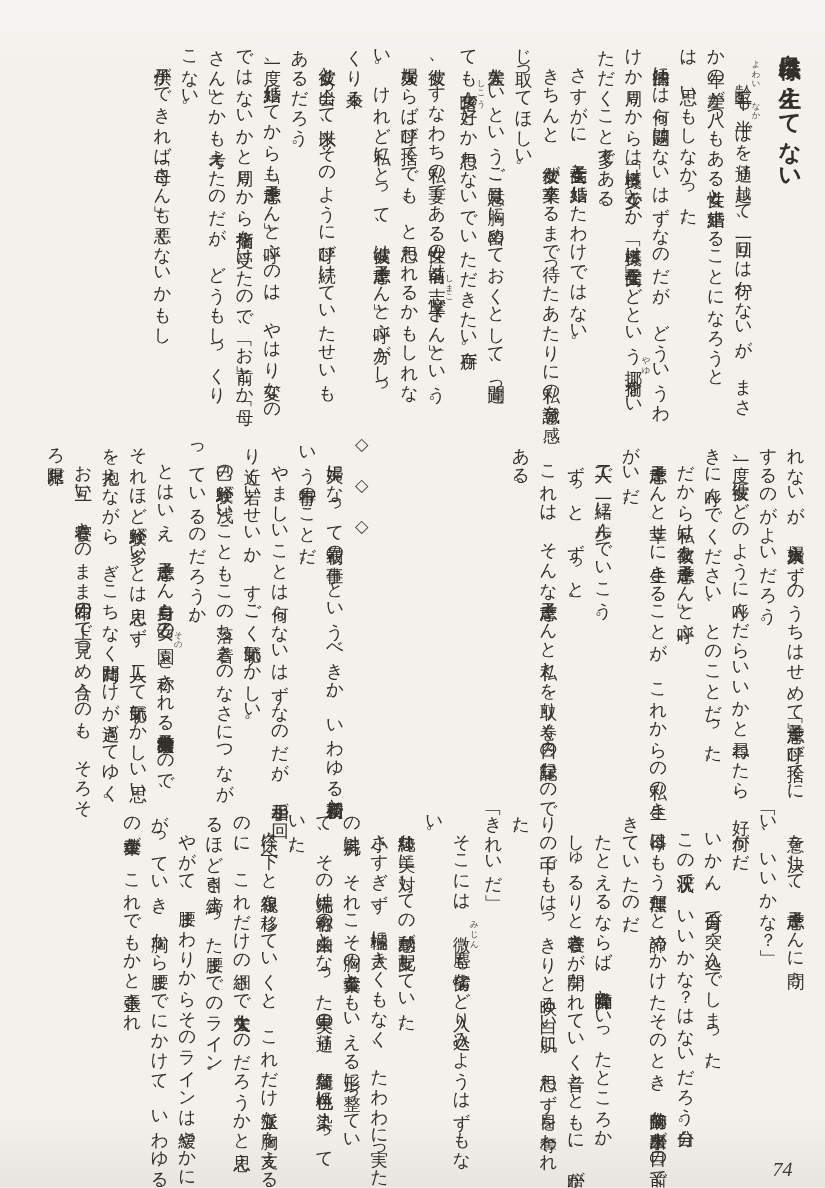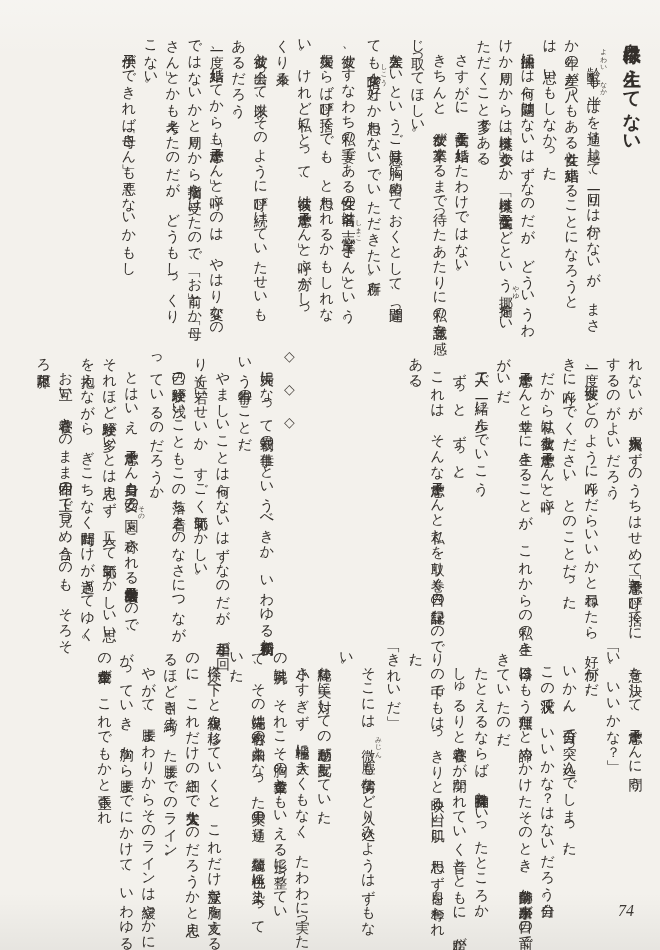--- a/index.html
+++ b/index.html
@@ -57,21 +57,21 @@
     color: #4a453f;
   }
   ruby rt {
     font-size: 0.48em;
     letter-spacing: 0;
     color: #4a453f;
   }
   .page-number {
     position: absolute;
     right: 26px;
-    bottom: 30px;
+    bottom: 4px;
     font-style: italic;
     font-size: 16px;
     color: #3c3834;
     font-family: "Liberation Serif", "DejaVu Serif", serif;
     text-align: center;
   }
 </style>
 </head>
 <body>
 

